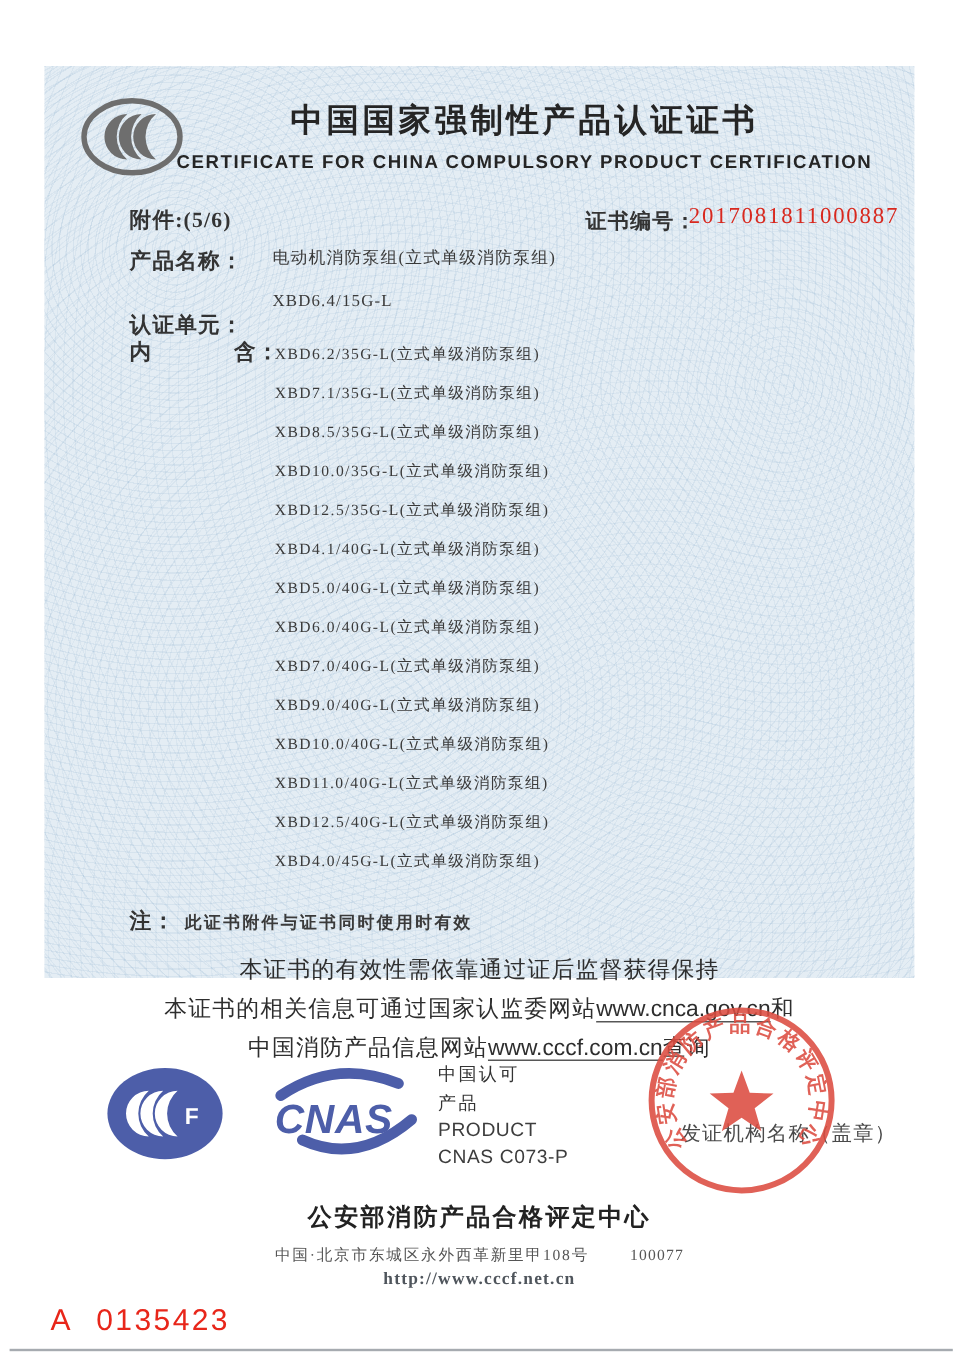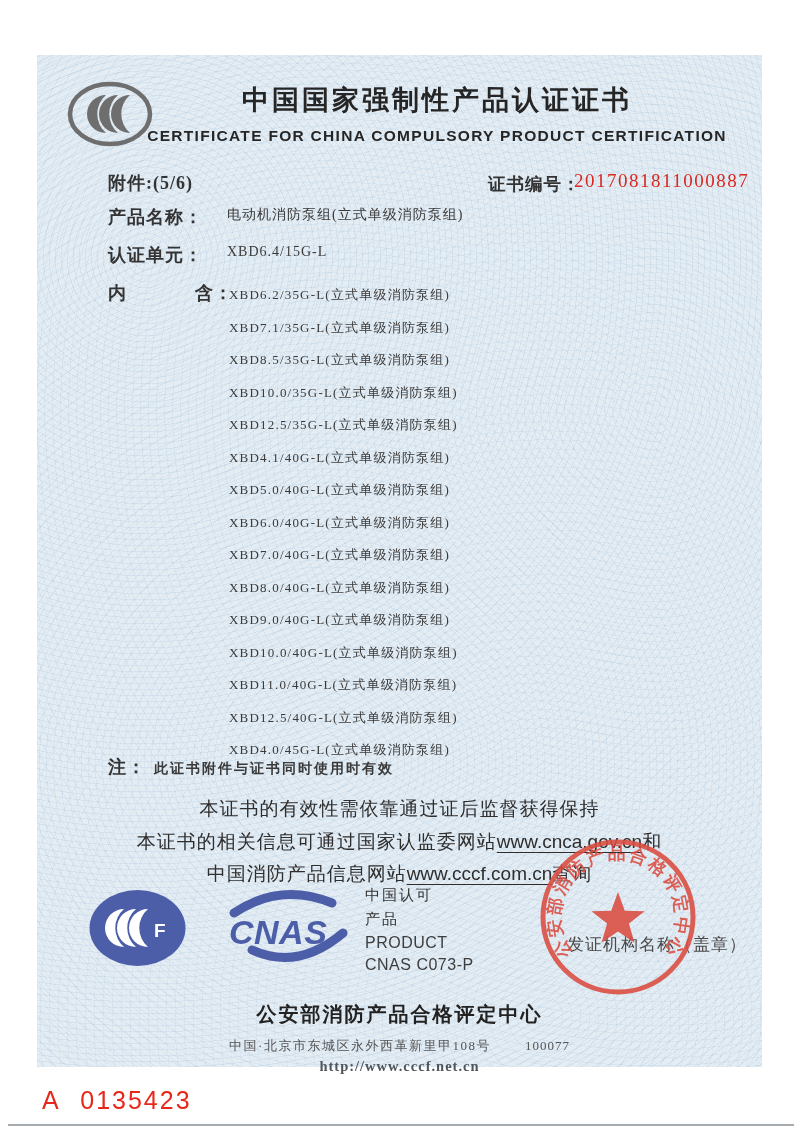--- a/index.html
+++ b/index.html
@@ -6,21 +6,21 @@
   html,body { width:800px; height:1131px; }
   body {
     position:relative;
     width:800px; height:1131px;
     background:#ffffff;
     font-family:"Liberation Serif","DejaVu Serif",serif;
     color:#2f2f2f;
     overflow:hidden;
   }
   .paper {
-    position:absolute; left:37px; top:55px; width:725px; height:1012px;
+    position:absolute; left:37px; top:55px; width:725px; height:760px;
     background-color:#e4edf4;
     background-image:
       repeating-radial-gradient(circle at 15% 20%, rgba(140,175,205,.16) 0 1px, transparent 1px 6px),
       repeating-radial-gradient(circle at 85% 35%, rgba(140,175,205,.13) 0 1px, transparent 1px 8px),
       repeating-radial-gradient(circle at 40% 70%, rgba(140,175,205,.13) 0 1px, transparent 1px 7px),
       repeating-radial-gradient(circle at 70% 95%, rgba(140,175,205,.11) 0 1px, transparent 1px 9px);
   }
   .abs { position:absolute; }
 
   
@@ -39,21 +39,21 @@
 
   
   .lbl { font-weight:600; font-size:18px; color:#333; letter-spacing:1px; }
   .val { font-weight:400; font-size:14px; color:#3a3a3a; letter-spacing:1px; }
   .attachment { left:71px; top:116px; }
   .certno-label { left:451px; top:117px; font-size:17.5px; }
   .certno { left:537px; top:115px; font-size:19px; color:#d8281e; letter-spacing:1.5px; font-weight:500; }
 
   .row-product-label { left:71px; top:150px; }
   .row-product-value { left:190px; top:151px; }
-  .row-unit-label    { left:71px; top:188px; }
+  .row-unit-label    { left:71px; top:204px; }
   .row-unit-value    { left:190px; top:189px; }
 
   
   .contains-a { left:71px;  top:226px; }
   .contains-b { left:158px; top:226px; }
   .contains-list { left:192px; top:224px; width:420px; }
   .contains-list .item {
     height:32.5px; line-height:32.5px;
     font-size:13px; letter-spacing:1.2px; color:#3a3a3a;
     white-space:nowrap;
@@ -132,21 +132,20 @@
   <div class="abs contains-list">
     <div class="item">XBD6.2/35G-L(立式单级消防泵组)</div>
     <div class="item">XBD7.1/35G-L(立式单级消防泵组)</div>
     <div class="item">XBD8.5/35G-L(立式单级消防泵组)</div>
     <div class="item">XBD10.0/35G-L(立式单级消防泵组)</div>
     <div class="item">XBD12.5/35G-L(立式单级消防泵组)</div>
     <div class="item">XBD4.1/40G-L(立式单级消防泵组)</div>
     <div class="item">XBD5.0/40G-L(立式单级消防泵组)</div>
     <div class="item">XBD6.0/40G-L(立式单级消防泵组)</div>
     <div class="item">XBD7.0/40G-L(立式单级消防泵组)</div>
-    <div class="item">XBD8.0/40G-L(立式单级消防泵组)</div>
     <div class="item">XBD9.0/40G-L(立式单级消防泵组)</div>
     <div class="item">XBD10.0/40G-L(立式单级消防泵组)</div>
     <div class="item">XBD11.0/40G-L(立式单级消防泵组)</div>
     <div class="item">XBD12.5/40G-L(立式单级消防泵组)</div>
     <div class="item">XBD4.0/45G-L(立式单级消防泵组)</div>
   </div>
 
   <div class="abs note-row">
     <span class="lbl">注：</span><span class="val">此证书附件与证书同时使用时有效</span>
   </div>

